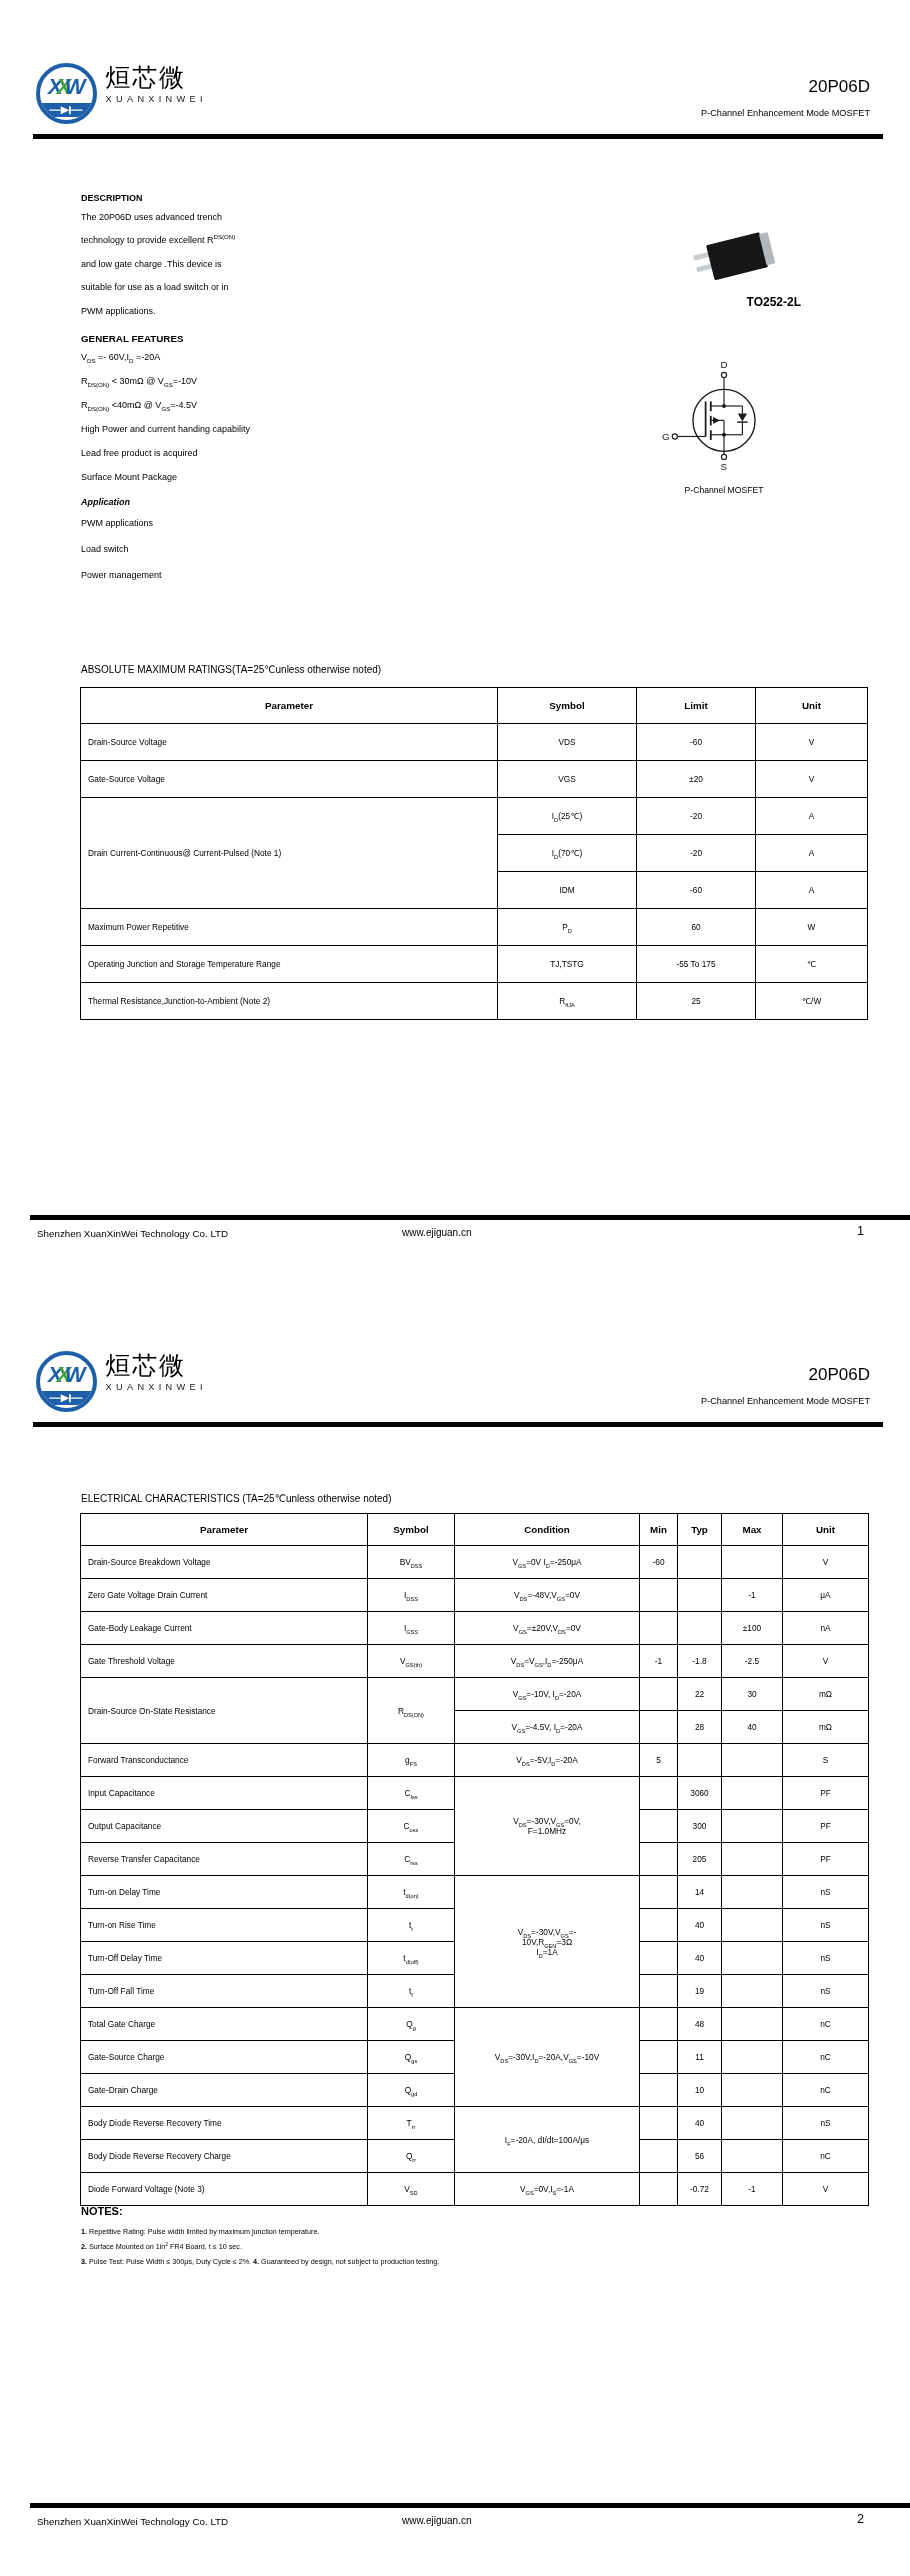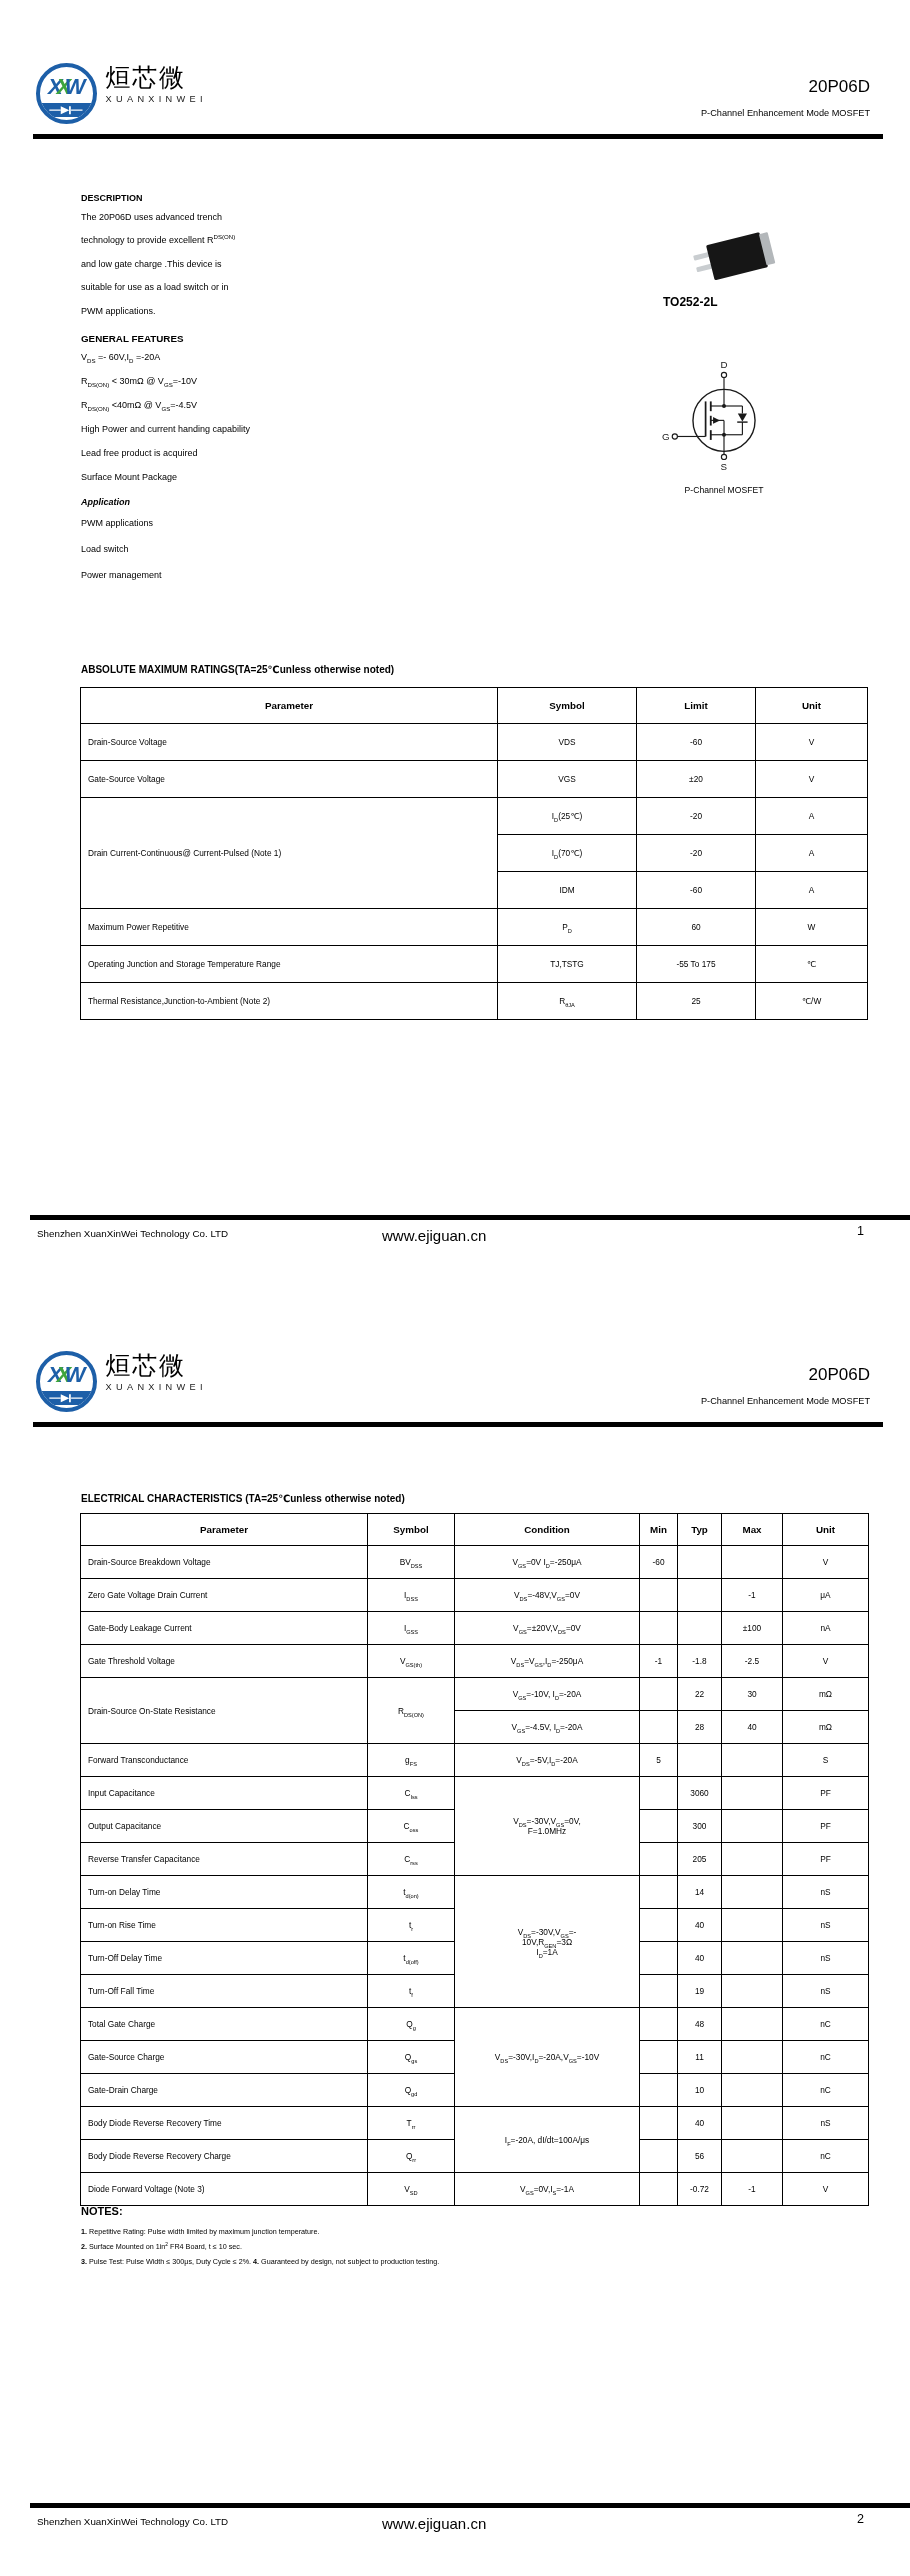--- a/index.html
+++ b/index.html
@@ -25,48 +25,48 @@
   .logo-textcol{padding-top:1.1px;}
   .brand-cn{font-size:25px;font-weight:normal;letter-spacing:1.7px;line-height:1.1;}
   .brand-en{font-size:9.2px;letter-spacing:4.3px;color:#1a1a1a;margin-top:2.3px;}
   .hdr-part{position:absolute;right:40px;top:77px;font-size:17px;text-align:right;}
   .hdr-sub{position:absolute;right:40px;top:108px;font-size:9.2px;text-align:right;padding-left:8px;}
   .hdr-rule{position:absolute;left:33px;width:850px;top:134px;height:5.2px;background:#000;}
 
   
   .ftr-rule{position:absolute;left:30px;right:0;top:1215px;height:4.6px;background:#000;}
   .ftr-company{position:absolute;left:37px;top:1228px;font-size:9.8px;}
-  .ftr-site{position:absolute;left:382px;top:1227px;font-size:15px;text-align:center;}
+  .ftr-site{position:absolute;left:402px;top:1227px;font-size:10px;text-align:center;}
   .ftr-page{position:absolute;right:46px;top:1224px;font-size:12.6px;}
 
   
   .col-left{position:absolute;left:81px;top:193px;width:407px;}
   .h-small{font-size:9px;font-weight:bold;margin:0 0 2.9px 0;}
   .desc-lines div{font-size:9px;line-height:23.5px;}
   .h-feat{font-size:9.8px;font-weight:bold;margin:9.2px 0 1.7px 0;}
   .feat-lines div{font-size:9px;line-height:24px;}
   .h-app{font-size:9px;font-weight:bold;margin:7.5px 0 3.4px 0;font-style:italic;}
   .app-lines div{font-size:9px;line-height:26px;}
   sub{font-size:68%;line-height:0;}
   sup{font-size:68%;line-height:0;}
 
   
   .pkg-wrap{position:absolute;left:684px;top:229px;width:92px;height:62px;}
   .pkg-rot{position:absolute;left:10.3px;top:3.4px;width:80px;height:53px;transform:rotate(-14deg);}
   .pkg-body{position:absolute;left:16px;top:6.9px;width:55px;height:36px;background:#161616;border-radius:1.7px;}
   .pkg-tab{position:absolute;left:70px;top:8.6px;width:8.6px;height:32px;background:#b3b7ba;border-radius:1.1px;}
   .pkg-lead{position:absolute;width:17px;height:5.2px;background:#c9cdd0;border-radius:1.1px;}
   .pkg-lead1{left:1.1px;top:13.8px;} .pkg-lead2{left:1.1px;top:26px;}
-  .pkg-label{position:absolute;left:663px;top:295px;width:138px;text-align:left;
+  .pkg-label{position:absolute;left:663px;top:295px;width:138px;text-align:right;
     font-size:12px;font-weight:bold;}
   .mosfet-svg{position:absolute;left:655px;top:360px;}
   .pkg-caption{position:absolute;left:655px;top:485px;width:138px;text-align:center;font-size:8.6px;}
 
   
-  .sec-title{position:absolute;left:81px;font-size:10px;font-weight:bold;}
+  .sec-title{position:absolute;left:81px;font-size:10px;font-weight:normal;}
 
   
   table.spec{border-collapse:collapse;table-layout:fixed;position:absolute;left:80px;
     width:788px;background:#fff;}
   table.spec th,table.spec td{border:1.1px solid #000;text-align:center;vertical-align:middle;
     font-size:8.3px;padding:0 2.3px;overflow:hidden;}
   table.spec th{font-size:9.8px;font-weight:bold;}
   table.spec td.l{text-align:left;padding-left:6.9px;}
   #abs-table{top:687px;}
   #abs-table thead tr{height:36px;}

